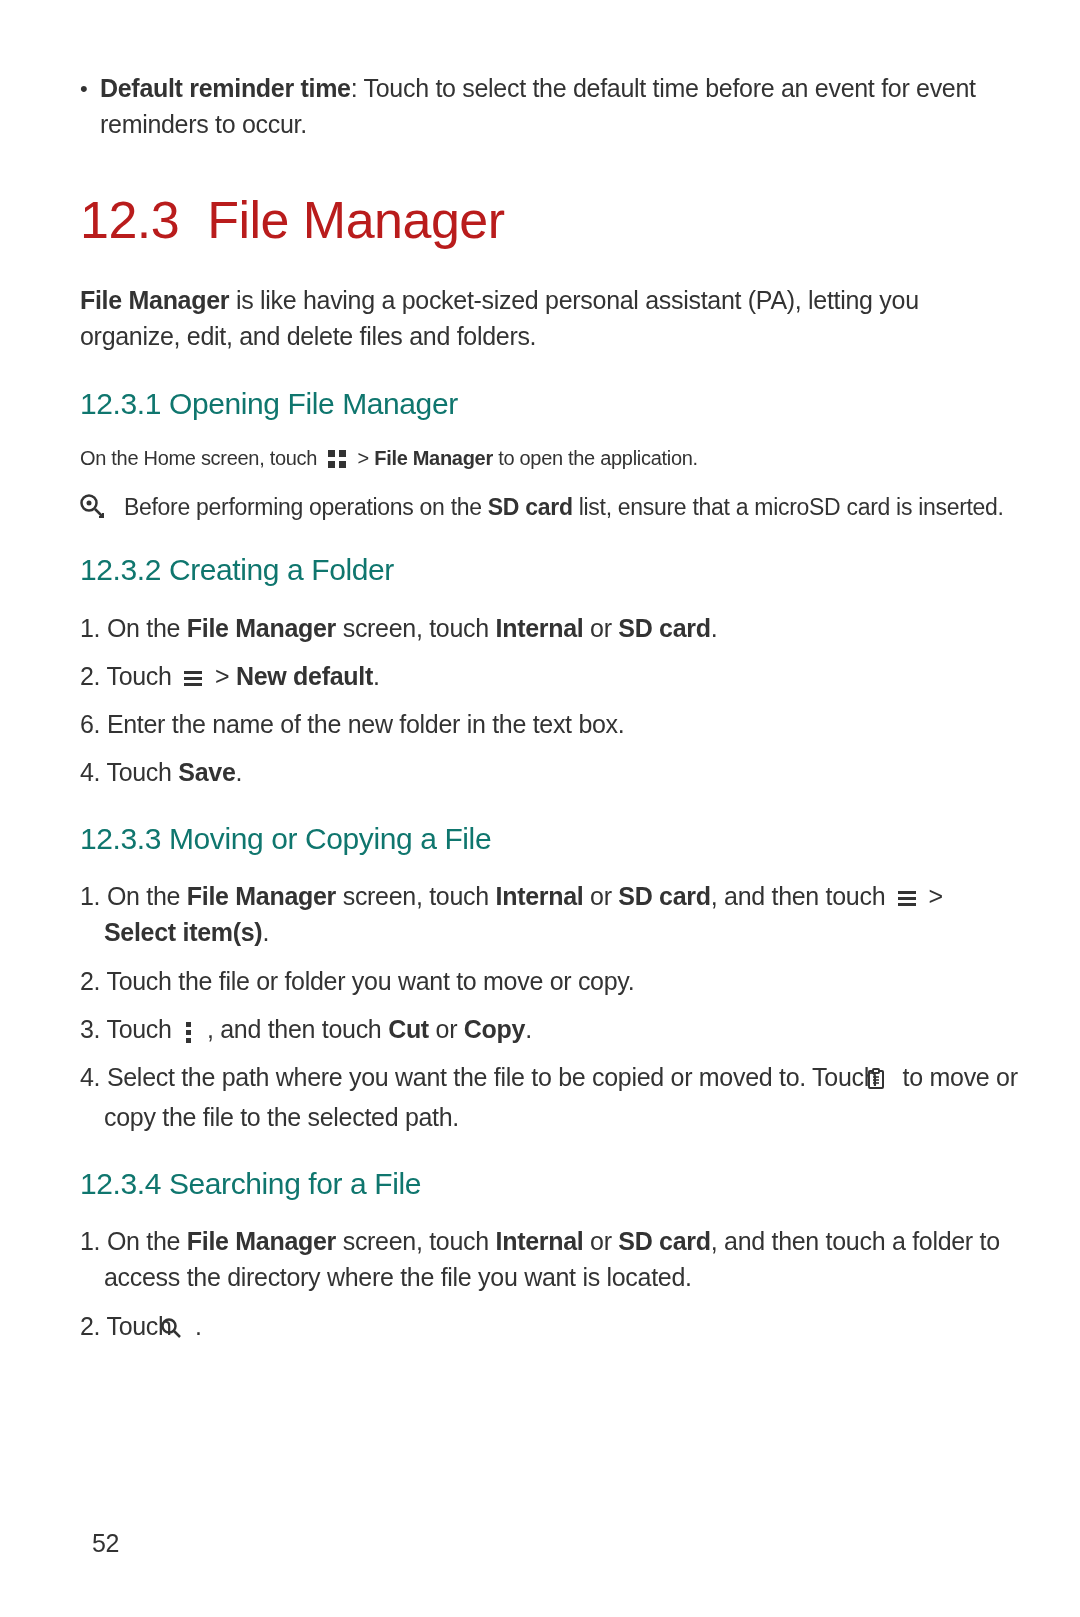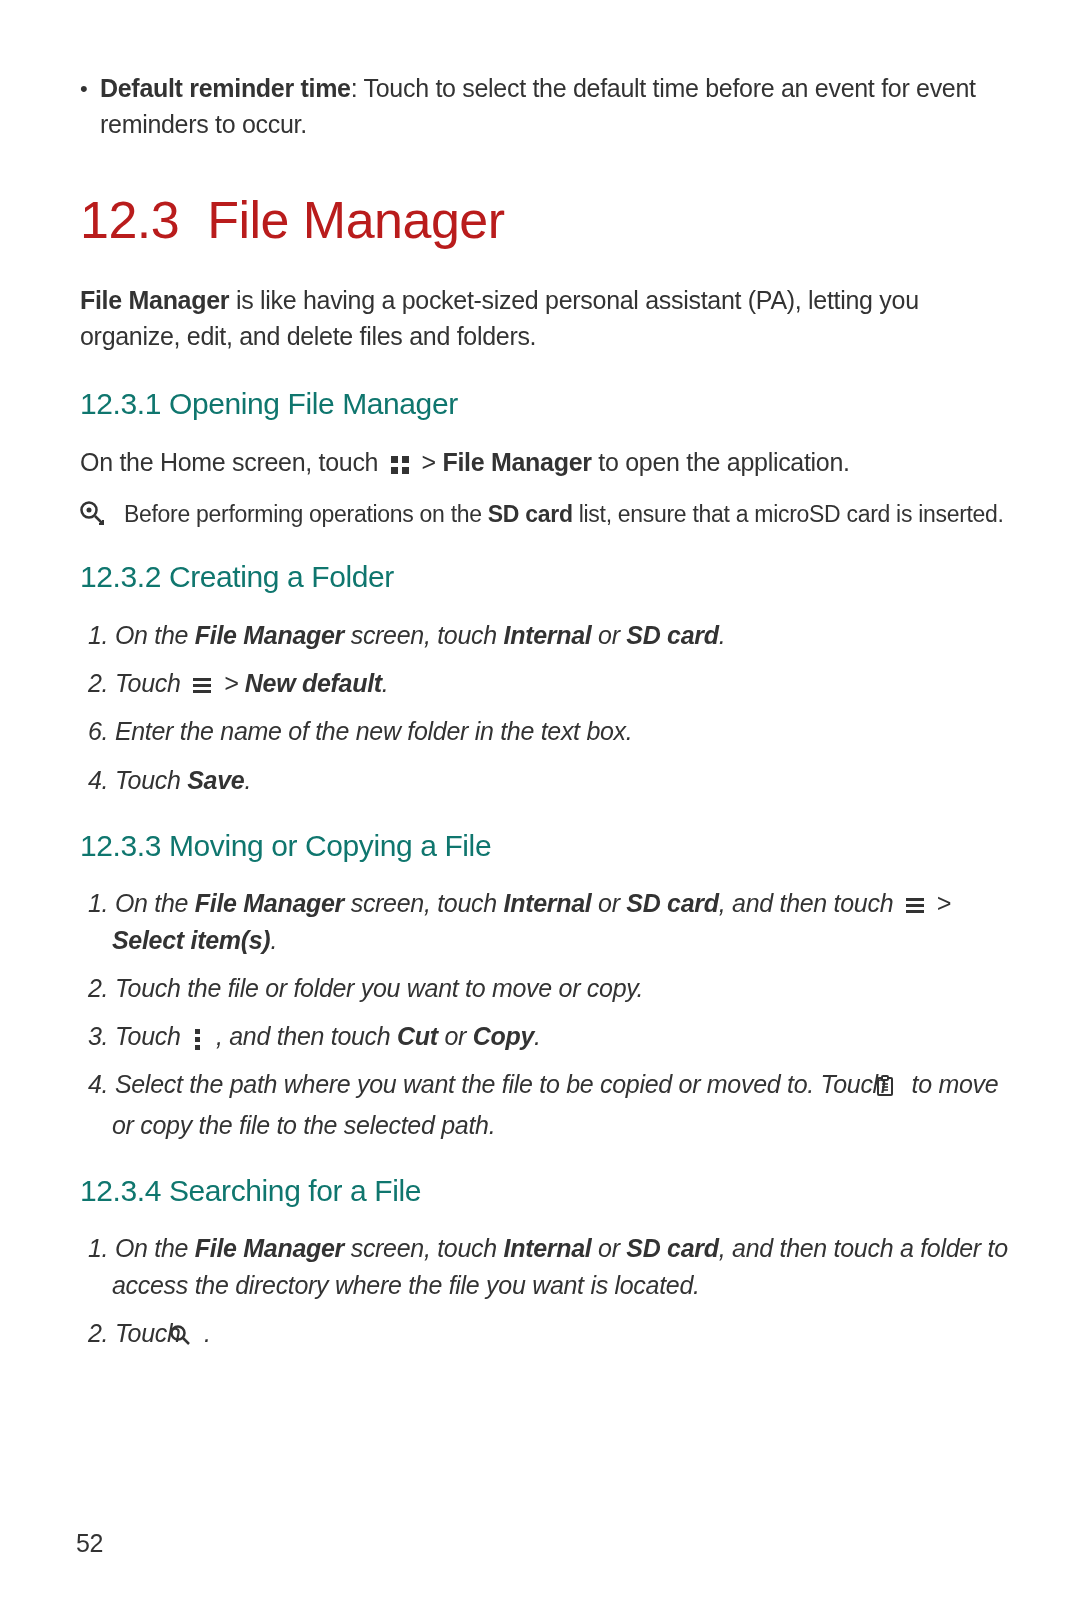--- a/index.html
+++ b/index.html
@@ -48,21 +48,21 @@
     margin-bottom: 28px;
   }
   h2.subsection {
     font-size: 30px;
     font-weight: 400;
     letter-spacing: -0.4px;
     margin: 18px 0 18px 0;
     color: #0f766e;
   }
   .line {
-    font-size: 25px;
+    font-size: 20px;
     letter-spacing: -0.3px;
     margin-bottom: 10px;
   }
   .note-row {
     display: flex;
     align-items: flex-start;
     margin: 18px 0 24px 0;
   }
   .note-icon {
     flex: 0 0 44px;
@@ -72,22 +72,21 @@
     justify-content: flex-start;
   }
   .note-text {
     flex: 1;
     font-size: 23px;
     letter-spacing: -0.3px;
   }
   ol.steps {
     list-style: none;
     padding: 0;
-    margin: 0 0 26px 8px;
-    font-style: italic;
+    margin: 0 0 26px 0;
   }
   ol.steps > li {
     font-size: 25px;
     letter-spacing: -0.3px;
     margin-bottom: 12px;
     padding-left: 24px;
     text-indent: -24px;
   }
   .menu-icon {
     display: inline-block;
@@ -143,21 +142,21 @@
     vertical-align: -4px;
     margin: 0 6px;
   }
   .search-icon {
     display: inline-block;
     vertical-align: -4px;
     margin: 0 4px 0 6px;
   }
   .pagenum {
     position: absolute;
-    left: 76px;
+    left: 92px;
     bottom: 56px;
     font-size: 25px;
     letter-spacing: -0.3px;
   }
 </style>
 </head>
 <body>
 
 <div class="page">
 

